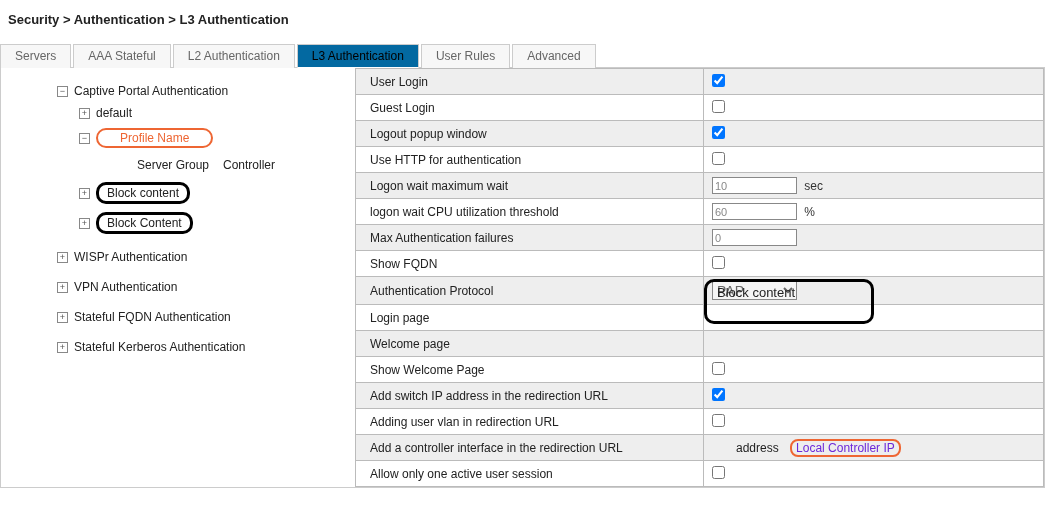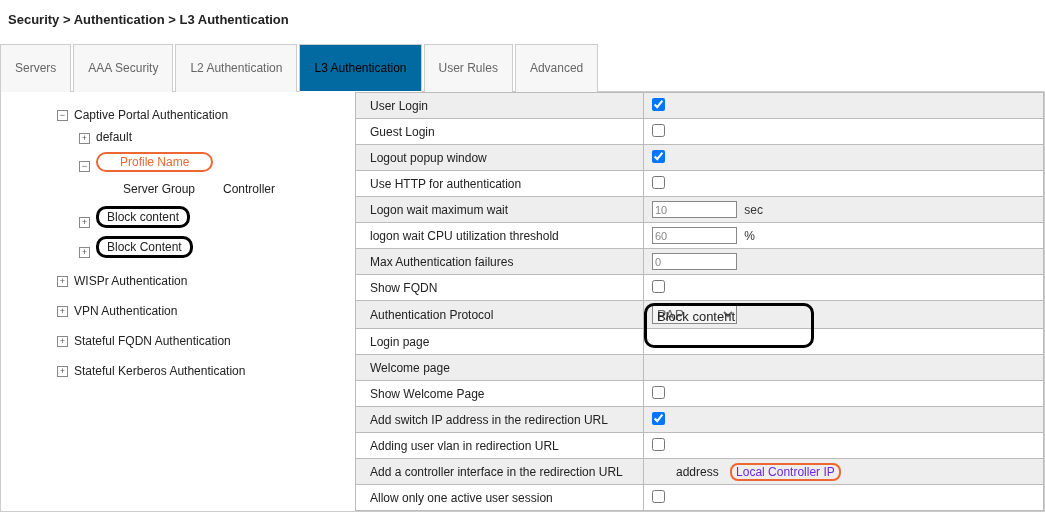--- a/index.html
+++ b/index.html
@@ -1,53 +1,53 @@
 <!DOCTYPE html>
 <html><head>
   <meta charset="utf-8">
   <style>
     * { margin: 0; padding: 0; box-sizing: border-box; }
     body { font-family: Arial, Helvetica, sans-serif; font-size: 12px; background: #fff; color: #222; width: 1045px; }
     .breadcrumb { font-weight: bold; font-size: 13px; padding: 12px 8px; }
     .tabs { display: flex; border-bottom: 1px solid #ccc; margin-top: 4px; }
-    .tab { border: 1px solid #ccc; border-bottom: none; padding: 16px 14px; background: #f7f7f7; color: #666; margin-right: 2px; position: relative; top: 1px; cursor: pointer; }
+    .tab { border: 1px solid #ccc; border-bottom: none; padding: 4px 14px; background: #f7f7f7; color: #666; margin-right: 2px; position: relative; top: 1px; cursor: pointer; }
     .tab.active { background: #0369a1; color: #000; border-bottom: 1px solid #fff; }
     .content { display: flex; border: 1px solid #ccc; border-top: none; }
     .sidebar { width: 310px; padding: 12px 8px 8px 12px; font-size: 12px; margin-left: 44px; }
     .tree-node { display: flex; align-items: center; padding: 4px 0; cursor: pointer; }
     .tree-box { width: 11px; height: 11px; border: 1px solid #888; display: inline-flex; align-items: center; justify-content: center; font-size: 9px; line-height: 1; color: #555; margin-right: 6px; flex-shrink: 0; background: #fff; }
     .tree-box::before { content: '+'; }
     .tree-box.minus::before { content: '−'; }
-    .indent1 { padding-left: 22px; align-items: flex-end; }
+    .indent1 { padding-left: 22px; }
     .hl-red { color: #e63 ; border: 2px solid #e63; border-radius: 10px; padding: 1px 22px; }
     .hl-red2 { color: #6d28d9; border: 2px solid #e63; border-radius: 8px; padding: 0 4px; margin-left: 4px; }
     .hl-black { border: 3px solid #000; border-radius: 10px; padding: 1px 8px; }
     .server-group-row { display: flex; padding-left: 66px; padding-top: 6px; padding-bottom: 6px; }
-    .server-group-label { width: 100px; }
+    .server-group-label { width: 100px; text-align: center; }
     .main { flex: 1; }
     .form-table { width: 100%; border-collapse: collapse; }
     .form-table td { border: 1px solid #bbb; padding: 4px 8px; height: 26px; vertical-align: middle; }
     .form-table tr:nth-child(odd) td { background: #eeeeee; }
-    .label-cell { width: 288px; padding-left: 14px !important; }
+    .label-cell { width: 348px; padding-left: 14px !important; }
     .input-txt { width: 85px; height: 17px; font-size: 11px; padding: 1px 2px; color: #888; border: 1px solid #888; background: #fff; }
     .input-sel { width: 85px; height: 19px; font-size: 14px; color: #666; border: 1px solid #888; background: #f5f5f5; }
     .chk { width: 13px; height: 13px; }
     .unit { margin-left: 4px; color: #333; }
     .value-cell { position: relative; }
     .callout-black { position: absolute; left: 0; top: -26px; height: 45px; width: 170px; border: 3px solid #000; border-radius: 10px; background: transparent; padding: 3px 10px; font-size: 13px; pointer-events: none; z-index: 5; }
     .addr-label { margin-right: 4px; margin-left: 24px; }
   </style>
 </head>
 <body>
 
 <div class="breadcrumb">Security &gt; Authentication &gt; L3 Authentication</div>
 
 <div class="tabs">
   <div class="tab">Servers</div>
-  <div class="tab">AAA Security</div>
+  <div class="tab">AAA Stateful</div>
   <div class="tab">L2 Authentication</div>
   <div class="tab active">L3 Authentication</div>
   <div class="tab">User Rules</div>
   <div class="tab">Advanced</div>
 </div>
 
 <div class="content">
   <div class="sidebar">
     <div class="tree-node">
       <span class="tree-box minus"></span>

